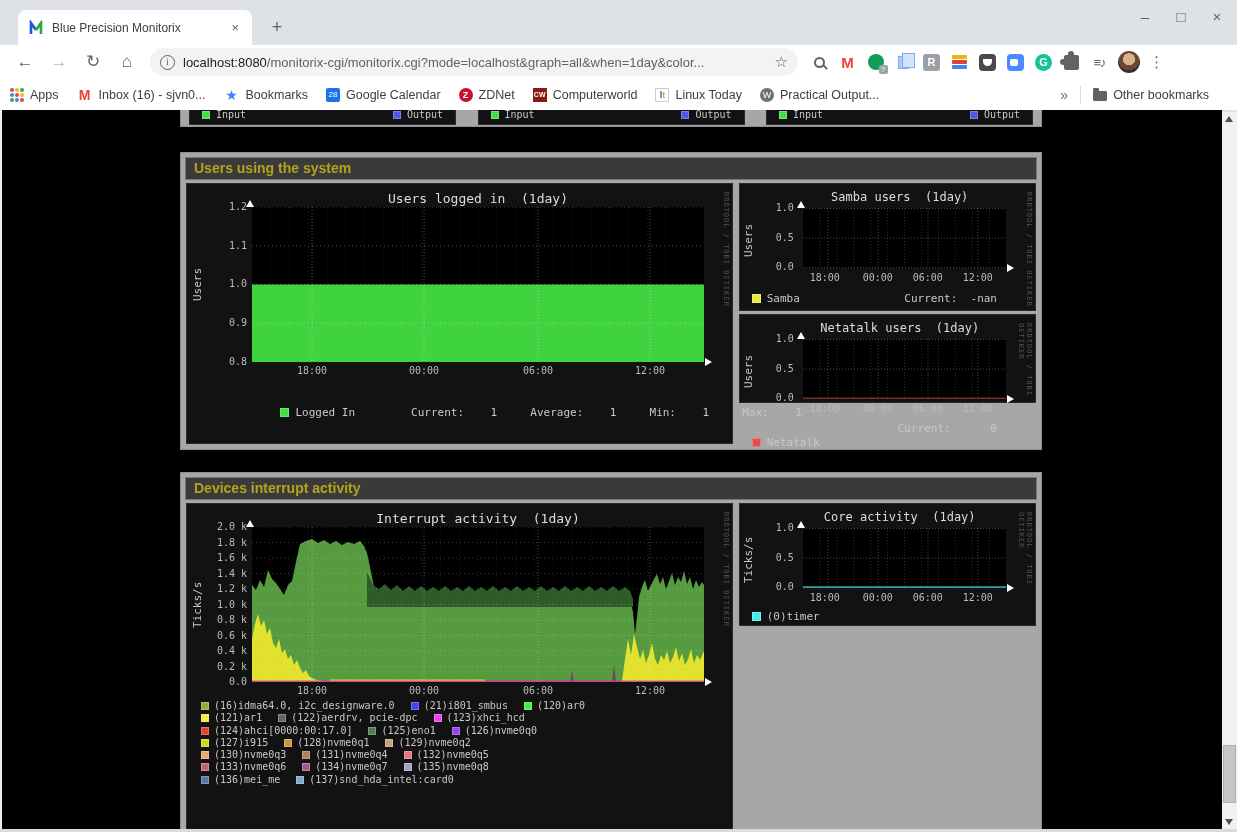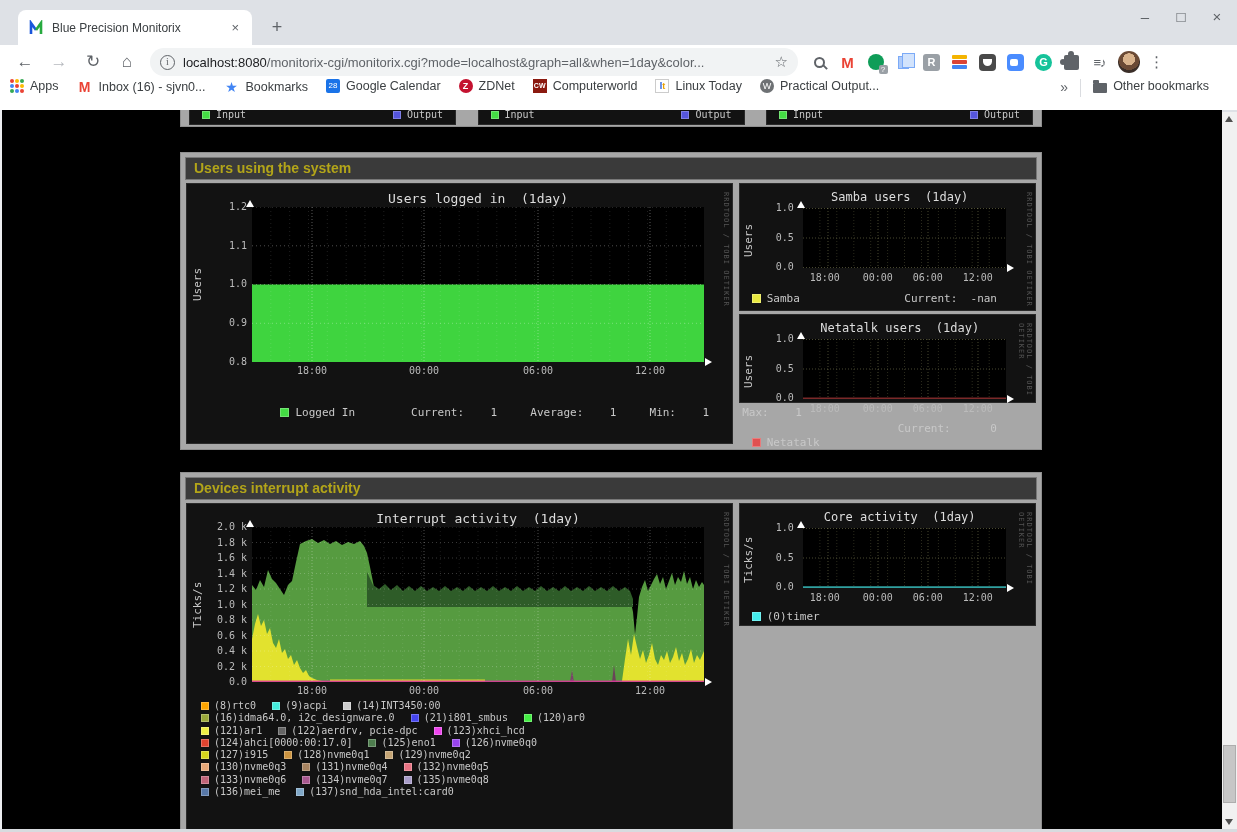--- a/index.html
+++ b/index.html
@@ -43,21 +43,21 @@
   .zoomx::after { content:""; position:absolute; left:3px; top:5px; width:8px; height:7px; border-radius:2px; background:#fff; }
   .gram { background:#15c39a; border-radius:50%; width:17px; height:17px; color:#fff; font-weight:bold; font-size:11px; line-height:17px; text-align:center; }
   .puzzle { width:15px; height:15px; background:#5f6368; border-radius:2px; position:relative; }
   .puzzle::before { content:""; position:absolute; top:-4px; left:4px; width:6px; height:6px; border-radius:50%; background:#5f6368; }
   .puzzle::after { content:""; position:absolute; left:-4px; top:4px; width:6px; height:6px; border-radius:50%; background:#5f6368; }
   .rlist { color:#5f6368; font-size:13px; letter-spacing:-1px; }
   .avatar { width:22px; height:22px; border-radius:50%; background:radial-gradient(circle at 50% 38%, #d9b38c 0 34%, #6b4a35 35% 60%, #3a2e28 61%); flex:none; }
   .kebab { color:#5f6368; font-size:15px; }
 
   
-  .bookmarksbar { position:absolute; top:79px; left:0; right:0; height:31px; background:#fff; display:flex; align-items:flex-start; padding:0 10px; font-size:12.5px; color:#3c4043; }
+  .bookmarksbar { position:absolute; top:79px; left:0; right:0; height:31px; background:#fff; display:flex; align-items:center; padding:0 10px; font-size:12.5px; color:#3c4043; }
   .bm { display:flex; align-items:center; gap:6px; margin-right:18px; white-space:nowrap; }
   .appsgrid { display:grid; grid-template-columns:repeat(3,4px); grid-gap:1px; }
   .appsgrid i { width:4px; height:4px; border-radius:50%; display:block; }
   .bmic { width:16px; height:16px; display:flex; align-items:center; justify-content:center; font-size:11px; flex:none; }
   .ic-gmail { color:#ea4335; font-weight:bold; font-size:14px; }
   .ic-star { color:#4285f4; font-size:14px; }
   .ic-cal { background:#1a73e8; color:#fff; font-size:8px; border-radius:2px; width:14px; height:14px; line-height:14px; text-align:center; }
   .ic-zd { background:#c41230; color:#fff; border-radius:50%; width:14px; height:14px; font-size:9px; line-height:14px; text-align:center; font-weight:bold; }
   .ic-cw { background:#8b1a10; color:#fff; width:14px; height:14px; font-size:7px; line-height:14px; text-align:center; font-weight:bold; }
   .ic-lt { background:#fff; border:1px solid #ccc; width:14px; height:14px; font-size:9px; line-height:12px; text-align:center; font-weight:bold; color:#1a56db; }
@@ -394,25 +394,20 @@
           <span class="arr-up" style="left:59px; top:16px;"></span>
           <span class="arr-rt" style="left:518px; top:174px;"></span>
           <div style="position:absolute; left:65px; top:181px; width:452px;">
             <span class="xt" style="left:35px">18:00</span>
             <span class="xt" style="left:147px">00:00</span>
             <span class="xt" style="left:261px">06:00</span>
             <span class="xt" style="left:373px">12:00</span>
           </div>
           <div class="legend-grid" style="top:196px;">
             <div class="row">
-              <span><span class="sq" style="background: rgb(255, 165, 0);"></span><span>(8)rtc0</span></span>
-              <span><span class="sq" style="background: rgb(68, 238, 221);"></span><span>(9)acpi</span></span>
-              <span><span class="sq" style="background: rgb(204, 204, 204);"></span><span>(14)INT3450:00</span></span>
-            </div>
-            <div class="row">
               <span><span class="sq" style="background: rgb(154, 168, 58);"></span><span>(16)idma64.0, i2c_designware.0</span></span>
               <span><span class="sq" style="background: rgb(68, 68, 238);"></span><span>(21)i801_smbus</span></span>
               <span><span class="sq" style="background: rgb(68, 238, 68);"></span><span>(120)ar0</span></span>
             </div>
             <div class="row">
               <span><span class="sq" style="background: rgb(238, 238, 68);"></span><span>(121)ar1</span></span>
               <span><span class="sq" style="background: rgb(100, 100, 100);"></span><span>(122)aerdrv, pcie-dpc</span></span>
               <span><span class="sq" style="background: rgb(238, 68, 238);"></span><span>(123)xhci_hcd</span></span>
             </div>
             <div class="row">

